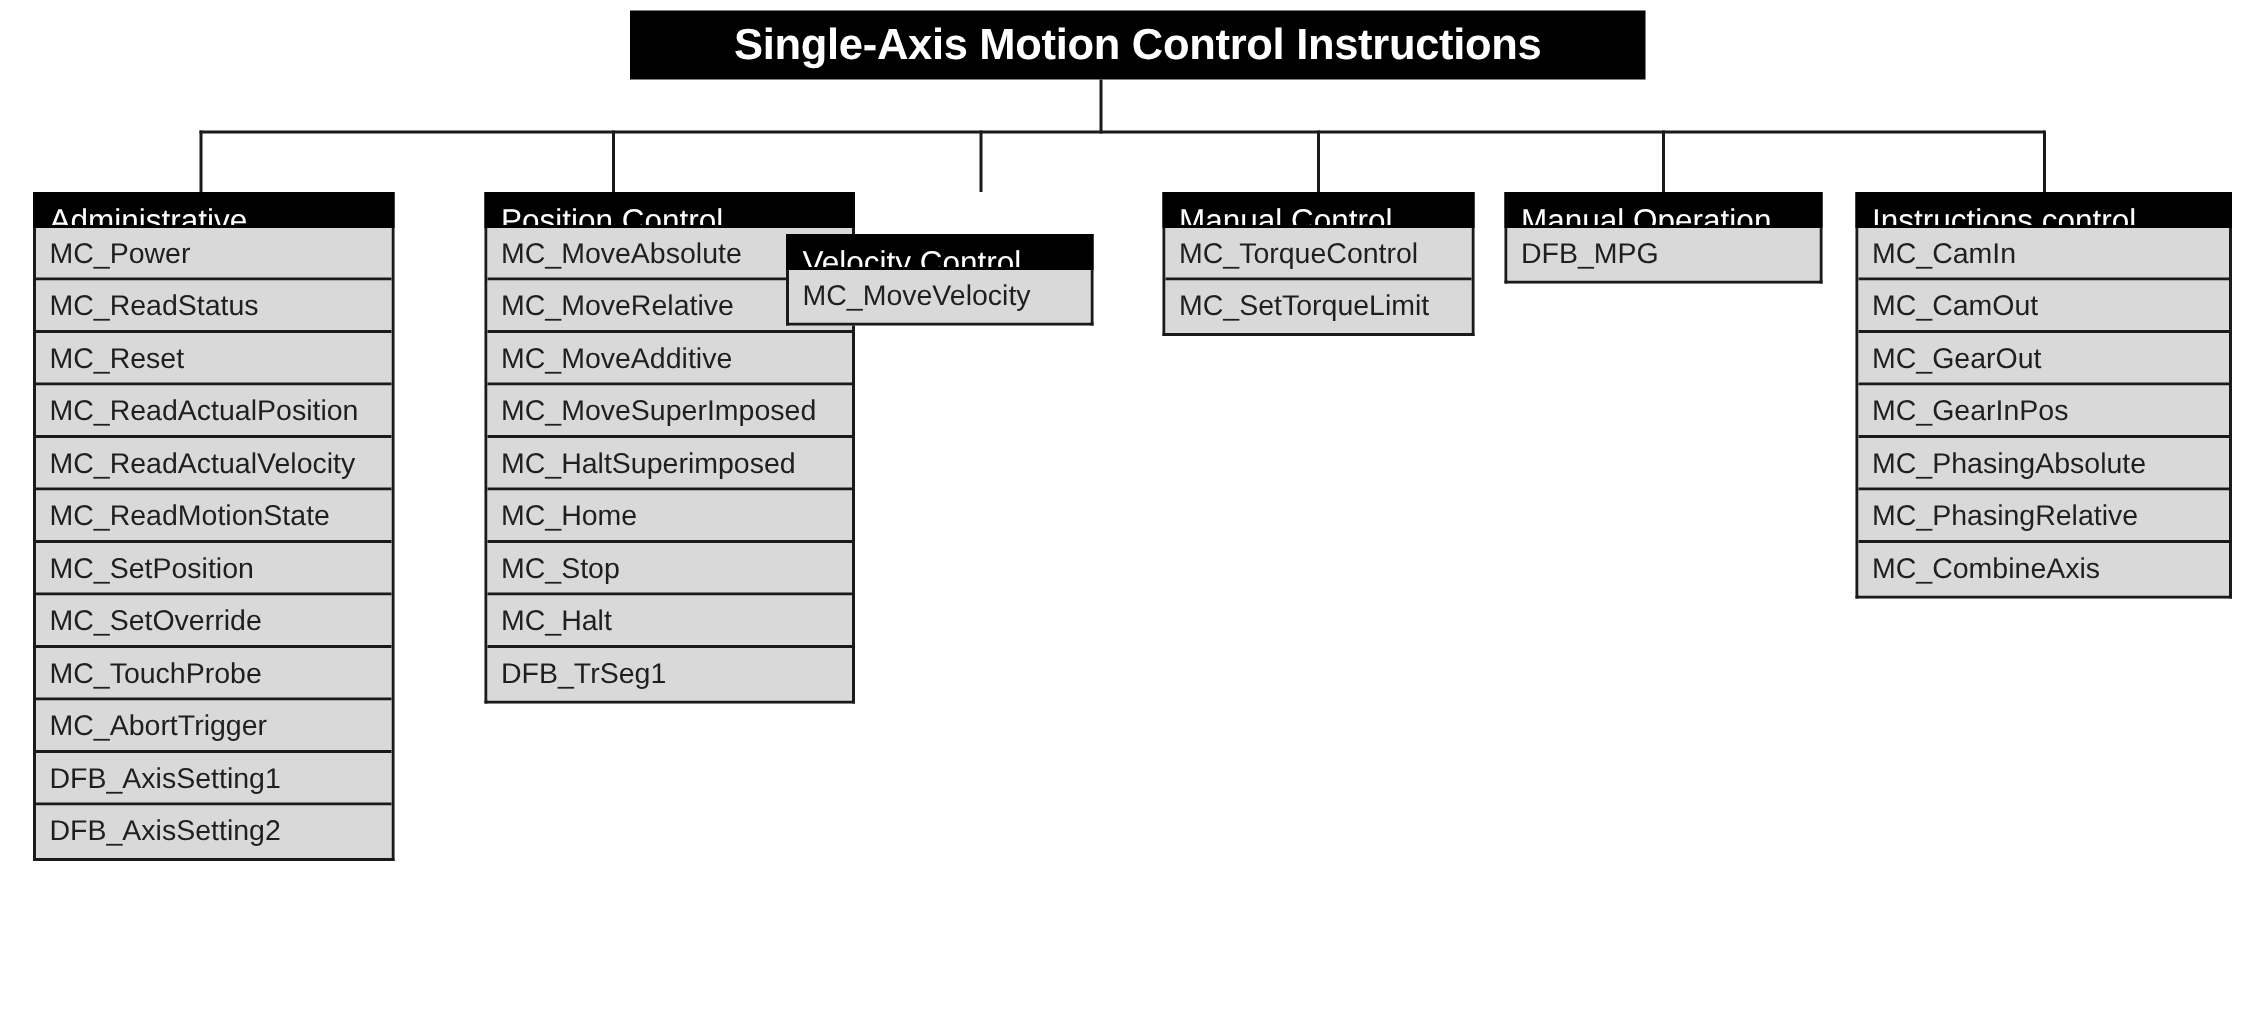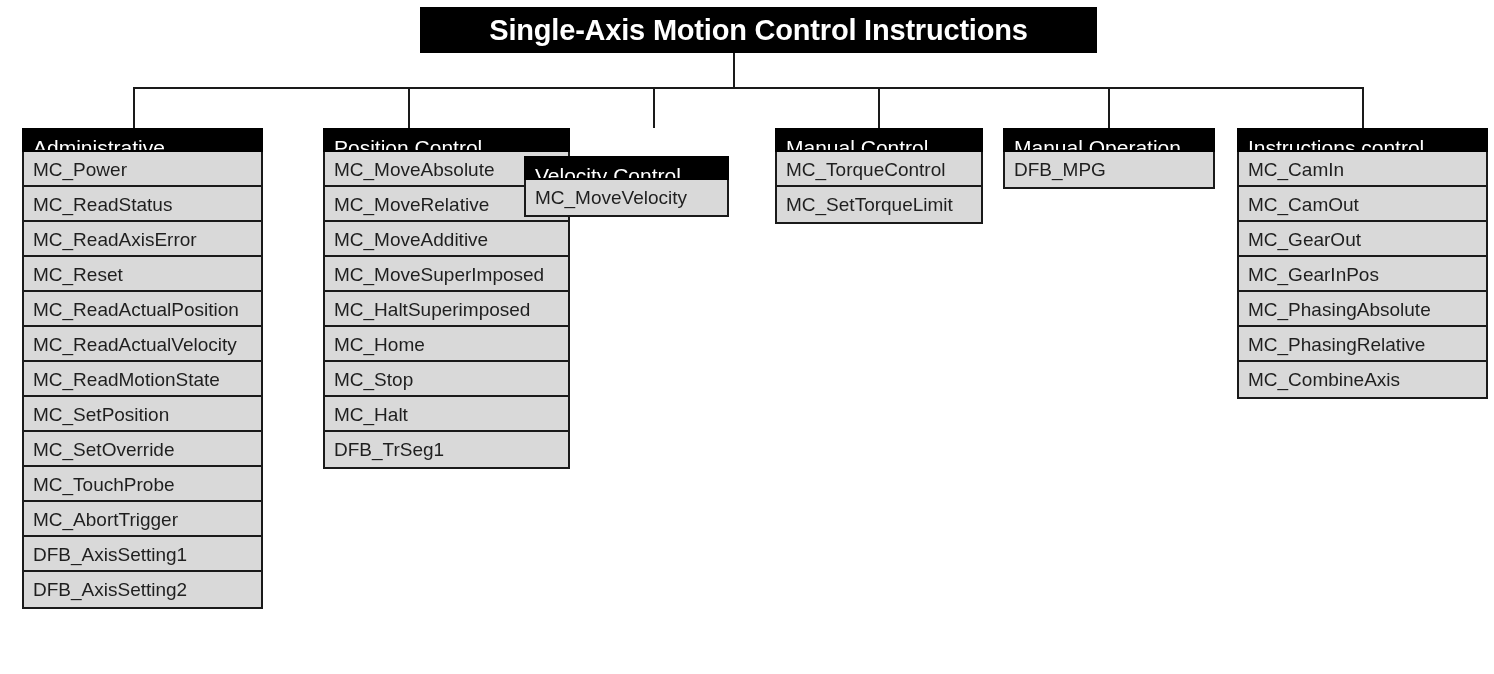--- a/index.html
+++ b/index.html
@@ -93,21 +93,20 @@
 <div class="conn v" style="left:653px; top:87px; height:41px;"></div>
 <div class="conn v" style="left:878px; top:87px; height:41px;"></div>
 <div class="conn v" style="left:1108px; top:87px; height:41px;"></div>
 <div class="conn v" style="left:1362px; top:87px; height:41px;"></div>
 
 <div class="column" style="left:22px; top:128px; width:241px;">
   <div class="col-header">Administrative</div>
   <div class="col-items">
     <div class="cell">MC_Power</div>
     <div class="cell">MC_ReadStatus</div>
-    <div class="cell">MC_ReadAxisError</div>
     <div class="cell">MC_Reset</div>
     <div class="cell">MC_ReadActualPosition</div>
     <div class="cell">MC_ReadActualVelocity</div>
     <div class="cell">MC_ReadMotionState</div>
     <div class="cell">MC_SetPosition</div>
     <div class="cell">MC_SetOverride</div>
     <div class="cell">MC_TouchProbe</div>
     <div class="cell">MC_AbortTrigger</div>
     <div class="cell">DFB_AxisSetting1</div>
     <div class="cell">DFB_AxisSetting2</div>

